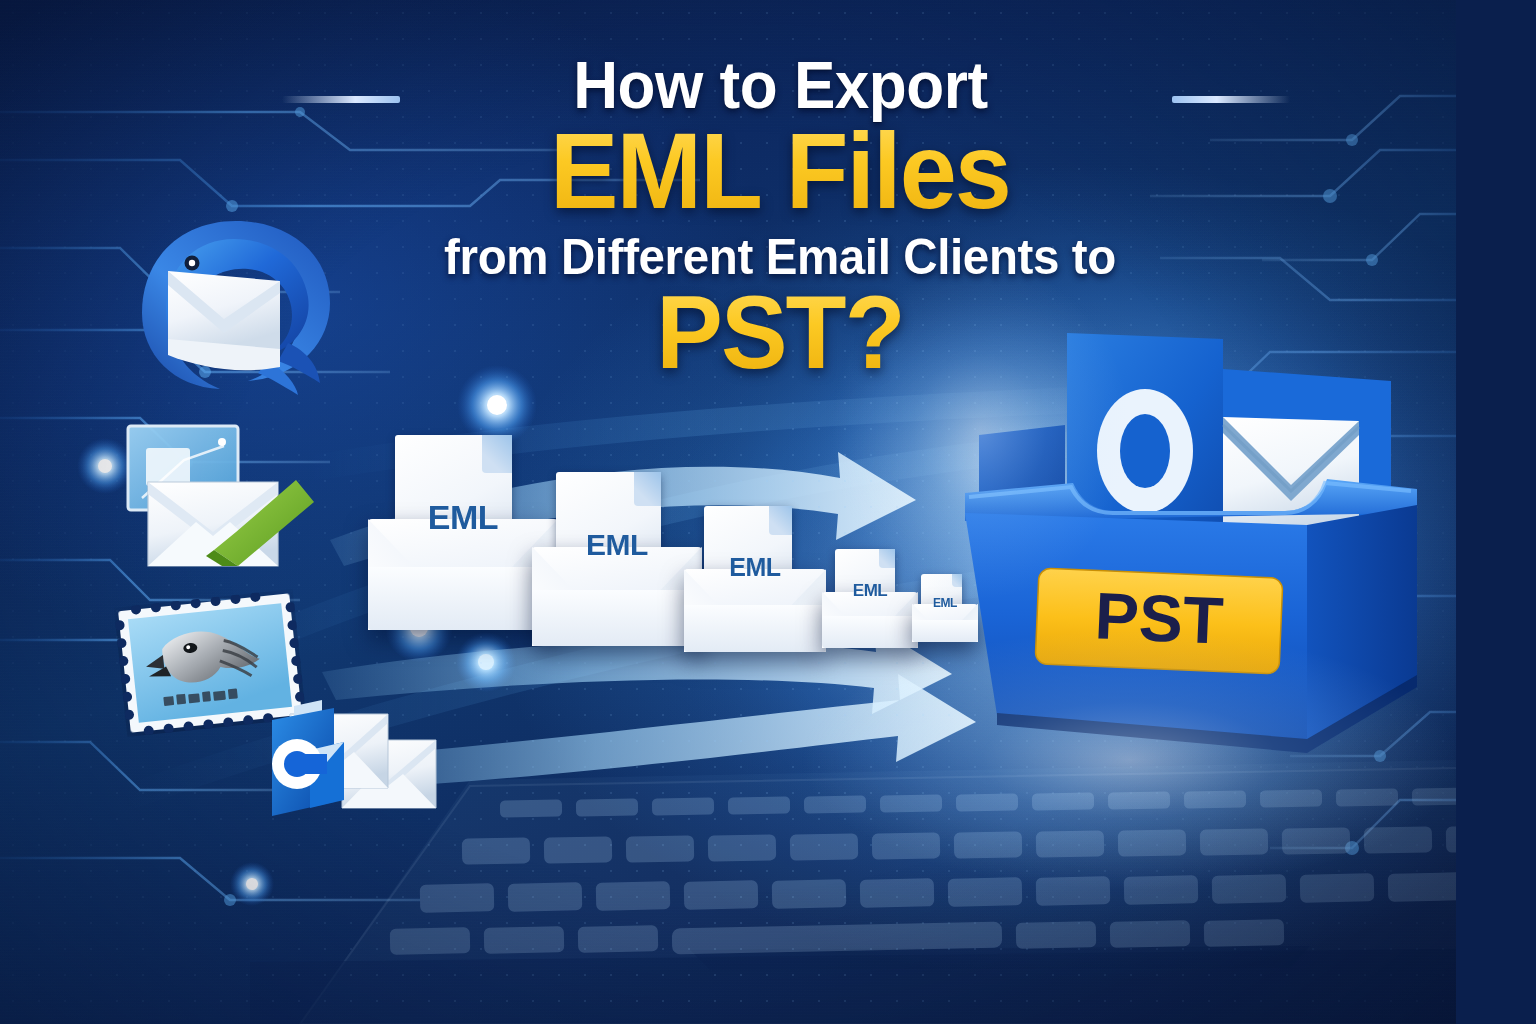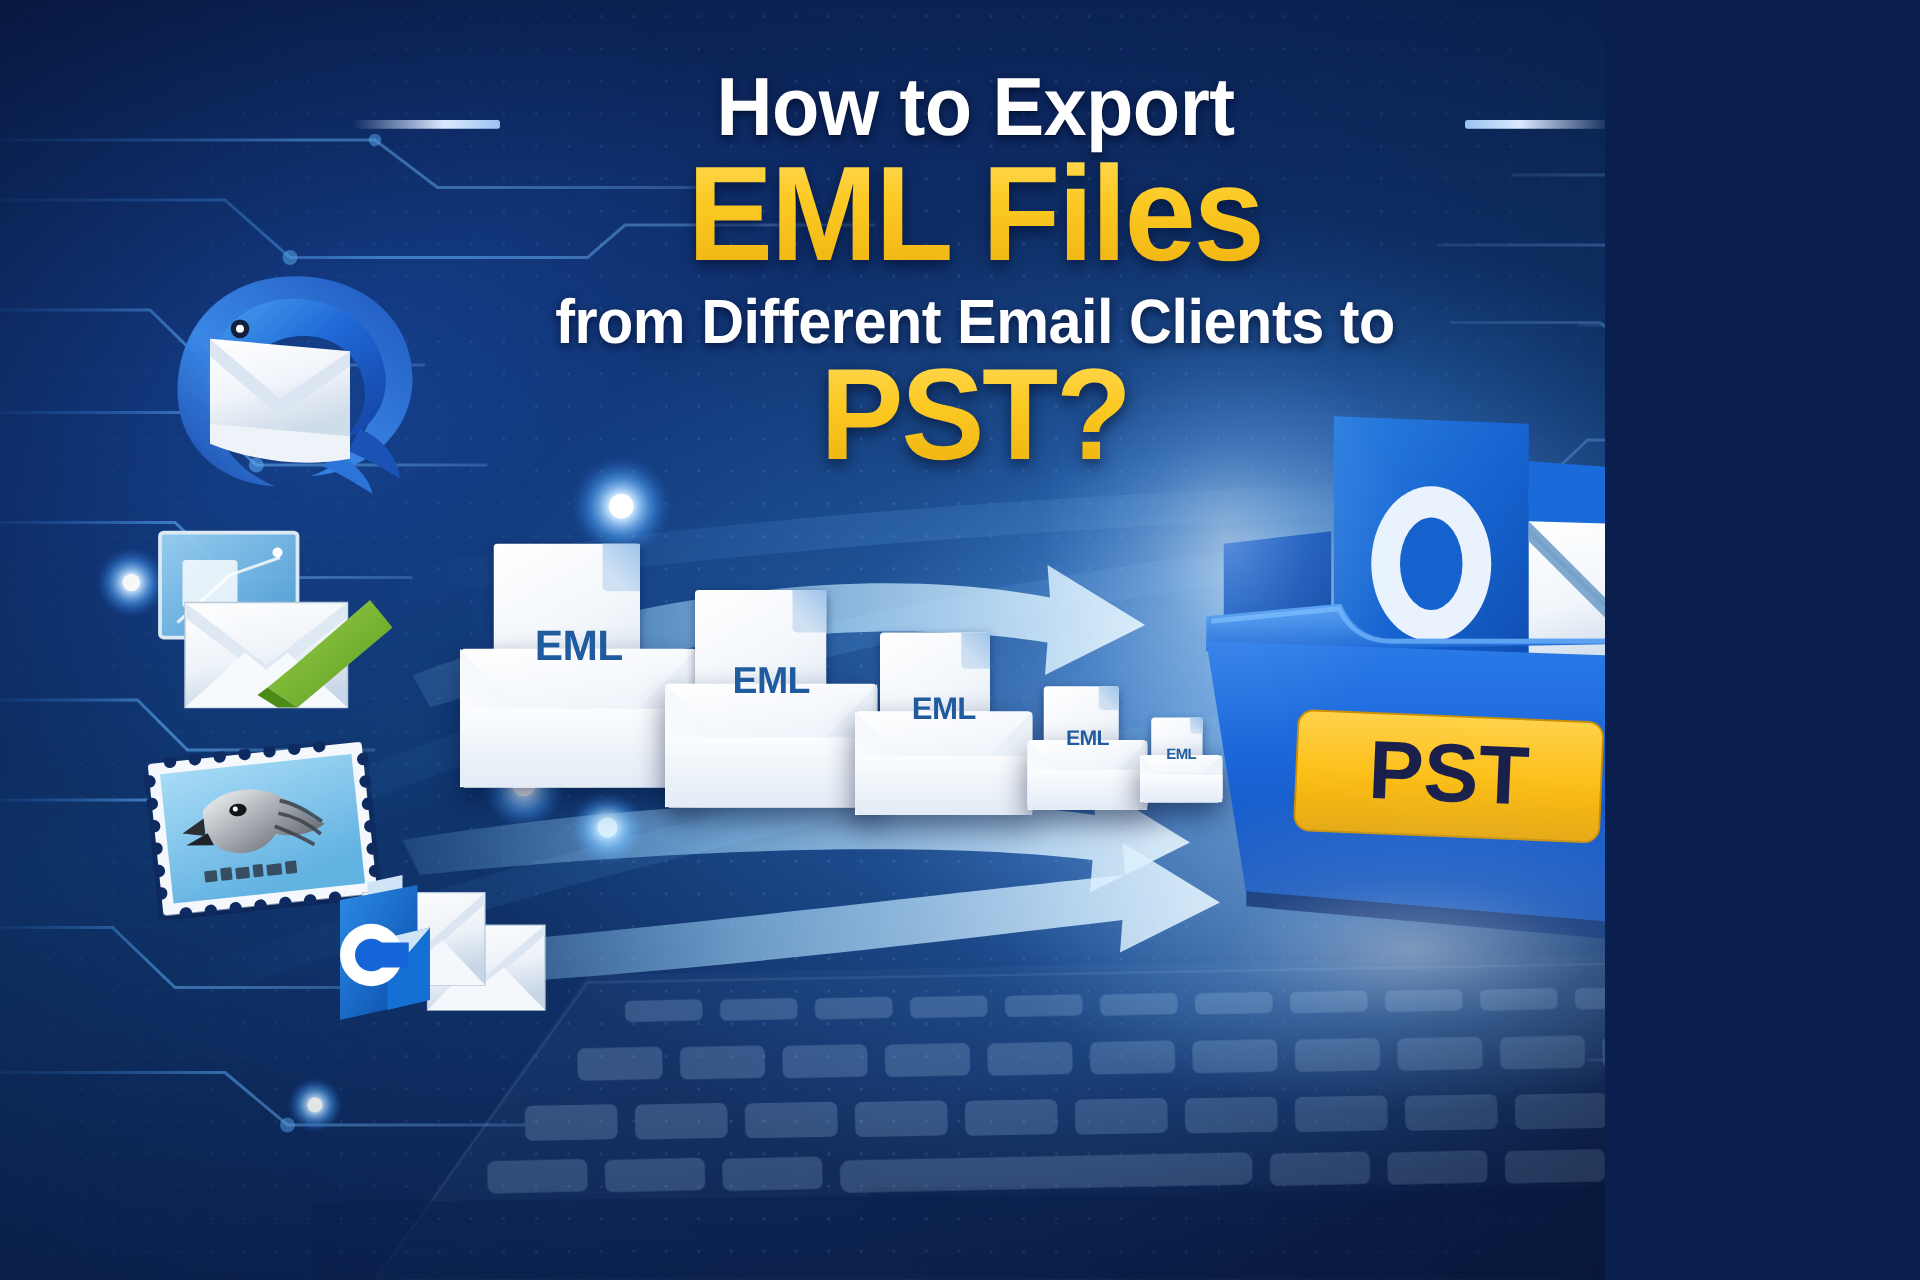--- a/index.html
+++ b/index.html
@@ -1,19 +1,19 @@
 <!DOCTYPE html>
 <html><head>
 <meta charset="utf-8">
 <style>
   html,body{margin:0;padding:0;background:#0a1f4d;}
   body{width:1536px;height:1024px;overflow:hidden;
        font-family:"Liberation Sans","DejaVu Sans",sans-serif;}
 
-  #stage{position:relative;width:1284px;height:1024px;overflow:hidden;
+  #stage{position:relative;width:1456px;height:1024px;overflow:hidden;
          background:#0d2457;}
 
   
   .bg-base{position:absolute;inset:0;
     background:
       radial-gradient(ellipse 900px 620px at 74% 56%, rgba(120,190,255,.55) 0%, rgba(60,140,230,.30) 34%, rgba(20,70,160,0) 66%),
       radial-gradient(ellipse 700px 500px at 20% 30%, rgba(30,90,190,.45) 0%, rgba(12,40,110,0) 70%),
       linear-gradient(160deg,#0b2152 0%,#0d2a63 26%,#10376f 48%,#0e2a5e 72%,#091b43 100%);
   }
   .bg-vignette{position:absolute;inset:0;

